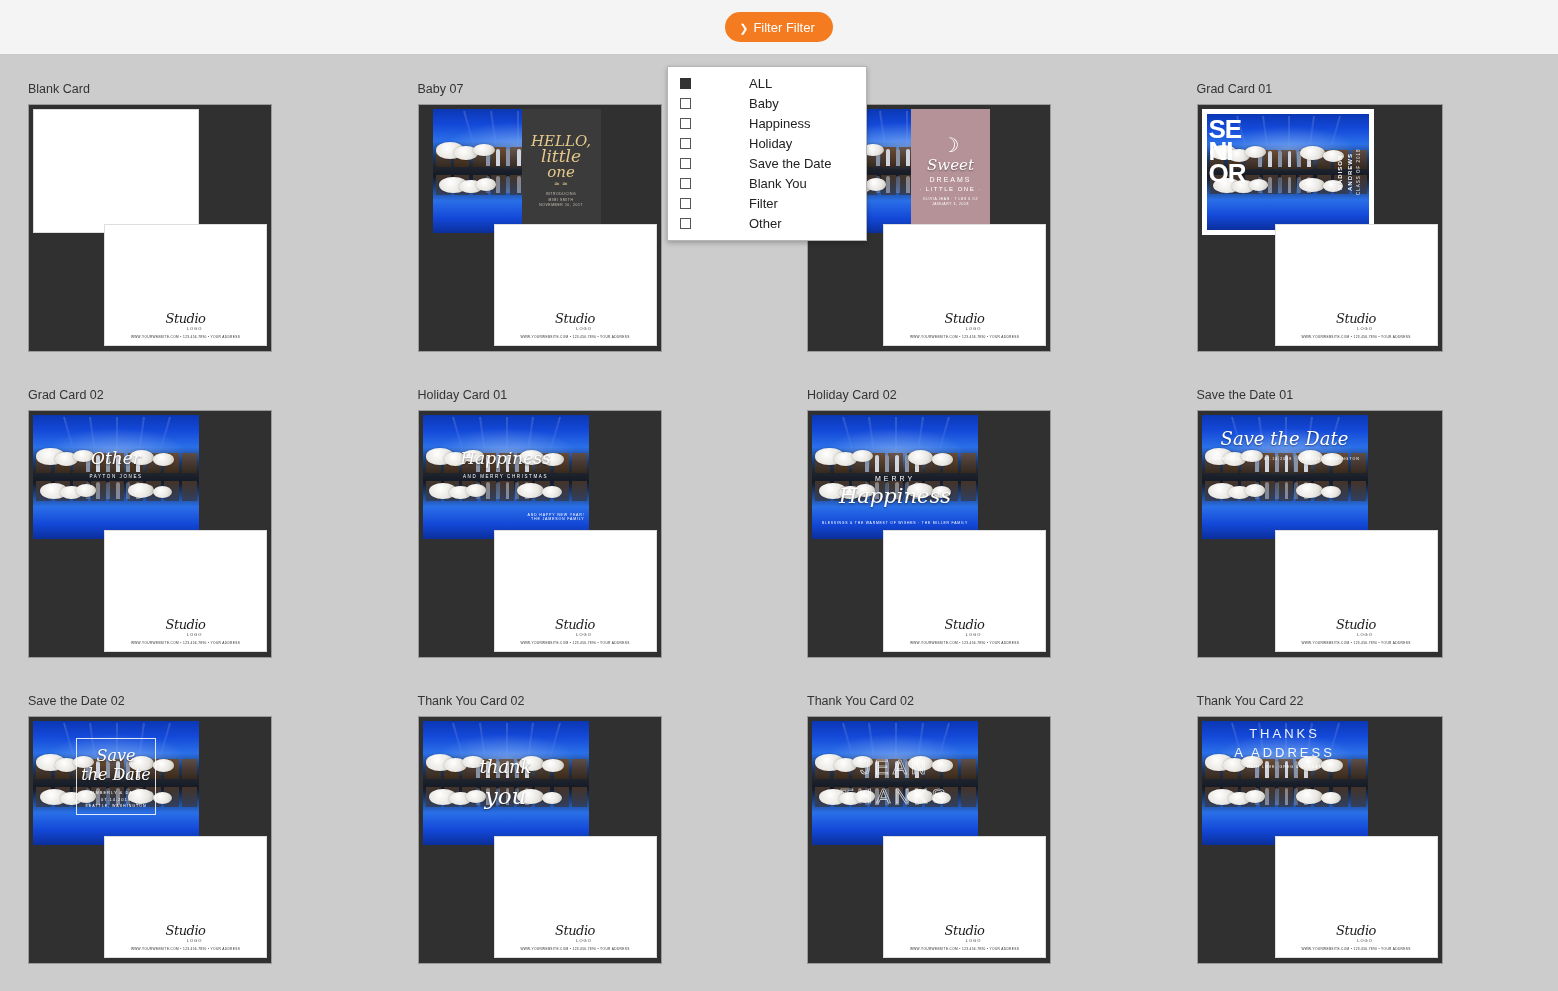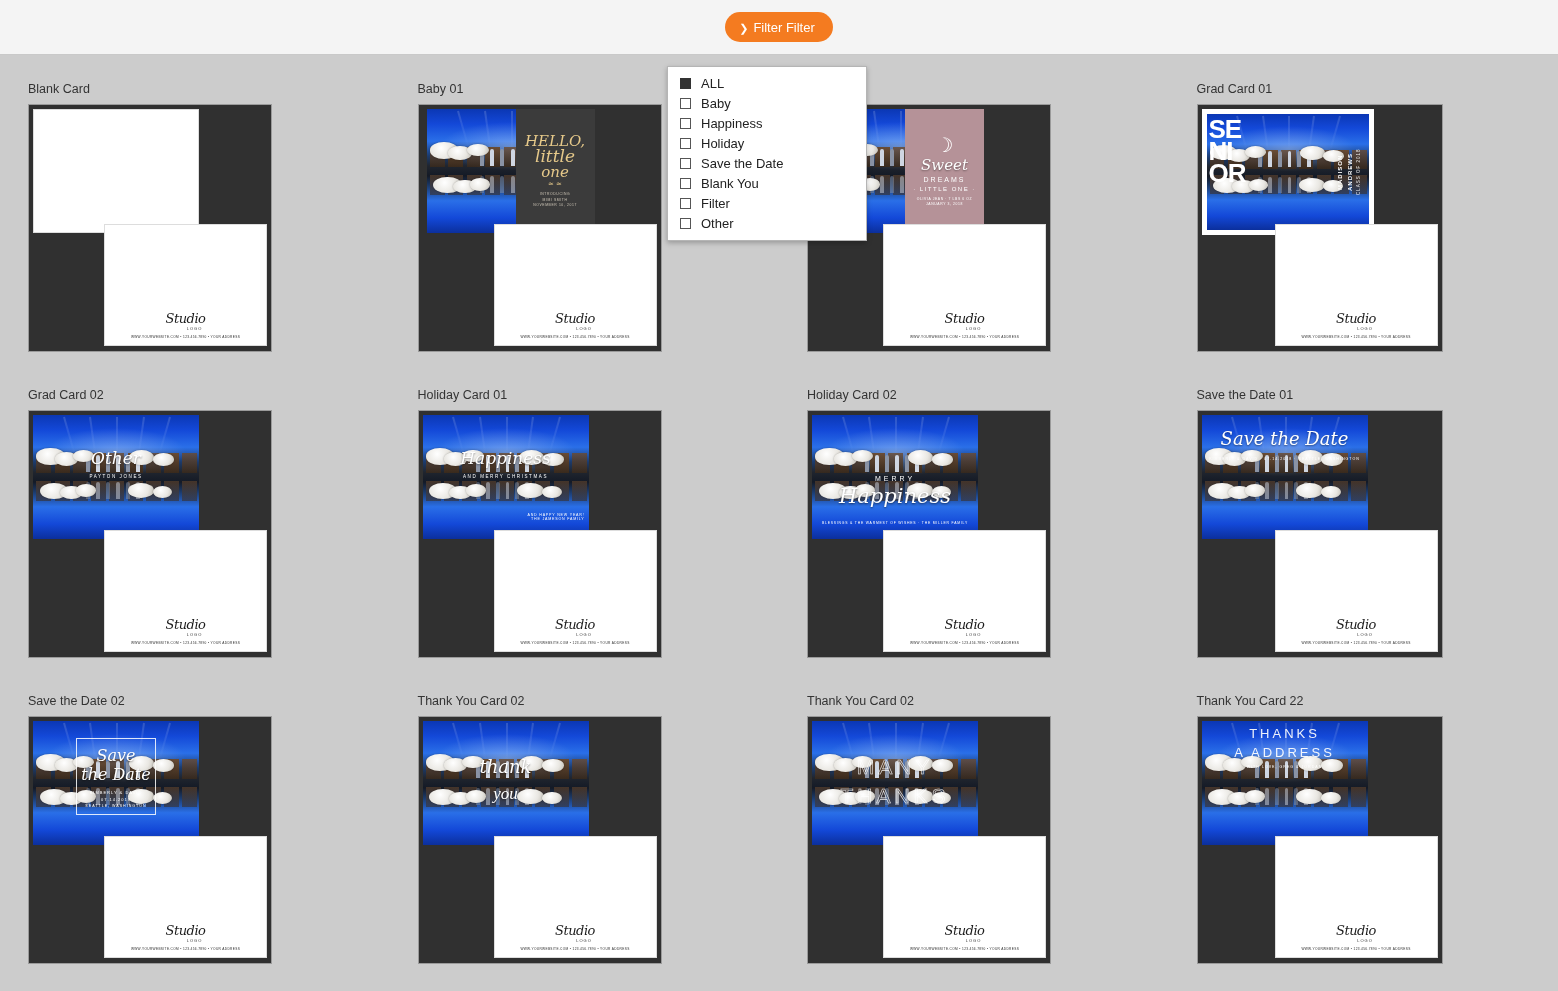--- a/index.html
+++ b/index.html
@@ -54,21 +54,21 @@
     cursor: pointer;
   }
   .cbox {
     width: 11px; height: 11px;
     border: 1px solid #555;
     background: #ffffff;
     margin-right: 10px;
     flex: 0 0 auto;
   }
   .cbox.checked { background: #333333; border-color: #333333; }
-  .menu-label { white-space: nowrap; }
+  .menu-label { white-space: nowrap; margin-left: 48px; }
 
   
   #grid {
     position: absolute;
     top: 56px; left: 0;
     width: 1558px; height: 935px;
     padding: 42px 0 0 0;
   }
   .row { display: flex; height: 306px; }
   .cell { width: 409.5px; position: relative; }
@@ -126,21 +126,21 @@
     margin-top: 4px;
     white-space: nowrap;
   }
 
   
   .blank-front { left: 4px; top: 4px; width: 166px; height: 124px; border:1px solid #ddd;}
 
   
   .front.landscape { left: 4px; top: 4px; width: 166px; height: 124px; }
   
-  .front.portrait  { left: 8px; top: 4px; width: 168px; height: 124px; }
+  .front.portrait  { left: 14px; top: 4px; width: 168px; height: 124px; }
   
   .front.mat { left: 4px; top: 4px; width: 172px; height: 126px; background:#ffffff; padding: 5px; }
 
   
   .photo {
     position: absolute; inset: 0;
     background:
       radial-gradient(ellipse 60% 28% at 50% 30%, rgba(255,255,255,.30), rgba(255,255,255,0) 70%),
       linear-gradient(to bottom,
         #0b37b4 0%, #1348d8 12%, #2a6fe8 26%,
@@ -290,21 +290,21 @@
         <div class="card-thumb">
           <div class="front blank-front"></div>
           <div class="back">
             <div class="logo-script">Studio</div>
             <div class="logo-sub">LOGO</div>
             <div class="logo-line">WWW.YOURWEBSITE.COM  •  123.456.7890  •  YOUR ADDRESS</div>
           </div>
         </div>
       </div>
       <div class="cell">
-        <div class="cell-label">Baby 01</div>
+        <div class="cell-label">Baby 07</div>
         <div class="card-thumb">
           <div class="front portrait">
             <div class="photo">
               <div class="ray" style="left: 18%; top: 2%; width: 2px; height: 30%; transform: rotate(-16deg); opacity: 0.35;"></div>
               <div class="ray" style="left: 34%; top: 2%; width: 2px; height: 30%; transform: rotate(-8deg); opacity: 0.35;"></div>
               <div class="ray" style="left: 50%; top: 2%; width: 2px; height: 30%; transform: rotate(0deg); opacity: 0.35;"></div>
               <div class="ray" style="left: 66%; top: 2%; width: 2px; height: 30%; transform: rotate(8deg); opacity: 0.35;"></div>
               <div class="ray" style="left: 82%; top: 2%; width: 2px; height: 30%; transform: rotate(16deg); opacity: 0.35;"></div>
               <div class="hut" style="left: 2%; top: 31%; width: 9%; height: 16%; opacity: 0.8;"></div>
               <div class="hut" style="left: 2%; top: 53%; width: 9%; height: 16%; opacity: 0.55;"></div>
@@ -863,21 +863,21 @@
               <div class="umb" style="left: 24%; top: 28%; width: 13%; height: 10%;"></div>
               <div class="umb" style="left: 58%; top: 28%; width: 15%; height: 12%;"></div>
               <div class="umb" style="left: 72%; top: 31%; width: 13%; height: 10%;"></div>
               <div class="umb" style="left: 4%; top: 55%; width: 17%; height: 13%;"></div>
               <div class="umb" style="left: 16%; top: 57%; width: 14%; height: 11%;"></div>
               <div class="umb" style="left: 26%; top: 56%; width: 12%; height: 10%;"></div>
               <div class="umb" style="left: 57%; top: 55%; width: 16%; height: 12%;"></div>
               <div class="umb" style="left: 72%; top: 57%; width: 12%; height: 10%;"></div>
             </div>
             <div class="ftext script" style="top: 30%; font-size: 18px;">thank</div>
-            <div class="ftext script" style="top: 52%; font-size: 17px; font-family: Liberation Serif, serif;">you</div>
+            <div class="ftext script" style="top: 52%; font-size: 23px;">you</div>
           </div>
           <div class="back">
             <div class="logo-script">Studio</div>
             <div class="logo-sub">LOGO</div>
             <div class="logo-line">WWW.YOURWEBSITE.COM  •  123.456.7890  •  YOUR ADDRESS</div>
           </div>
         </div>
       </div>
       <div class="cell">
         <div class="cell-label">Thank You Card 02</div>
@@ -923,21 +923,21 @@
               <div class="umb" style="left: 13%; top: 30%; width: 14%; height: 11%;"></div>
               <div class="umb" style="left: 24%; top: 28%; width: 13%; height: 10%;"></div>
               <div class="umb" style="left: 58%; top: 28%; width: 15%; height: 12%;"></div>
               <div class="umb" style="left: 72%; top: 31%; width: 13%; height: 10%;"></div>
               <div class="umb" style="left: 4%; top: 55%; width: 17%; height: 13%;"></div>
               <div class="umb" style="left: 16%; top: 57%; width: 14%; height: 11%;"></div>
               <div class="umb" style="left: 26%; top: 56%; width: 12%; height: 10%;"></div>
               <div class="umb" style="left: 57%; top: 55%; width: 16%; height: 12%;"></div>
               <div class="umb" style="left: 72%; top: 57%; width: 12%; height: 10%;"></div>
             </div>
-            <div class="ftext" style="top: 28%; font-size: 21px; letter-spacing: 4px; color: transparent; -webkit-text-stroke: 0.6px rgba(255, 255, 255, 0.9); text-shadow: none;">MANY</div>
+            <div class="ftext" style="top: 28%; font-size: 21px; letter-spacing: 4px; color: transparent; -webkit-text-stroke: 0.6px rgba(255, 255, 255, 0.9); text-shadow: none;">JEAN</div>
             <div class="ftext" style="top: 52%; font-size: 21px; letter-spacing: 4px; color: transparent; -webkit-text-stroke: 0.6px rgba(255, 255, 255, 0.9); text-shadow: none;">THANKS</div>
           </div>
           <div class="back">
             <div class="logo-script">Studio</div>
             <div class="logo-sub">LOGO</div>
             <div class="logo-line">WWW.YOURWEBSITE.COM  •  123.456.7890  •  YOUR ADDRESS</div>
           </div>
         </div>
       </div>
       <div class="cell wide">

